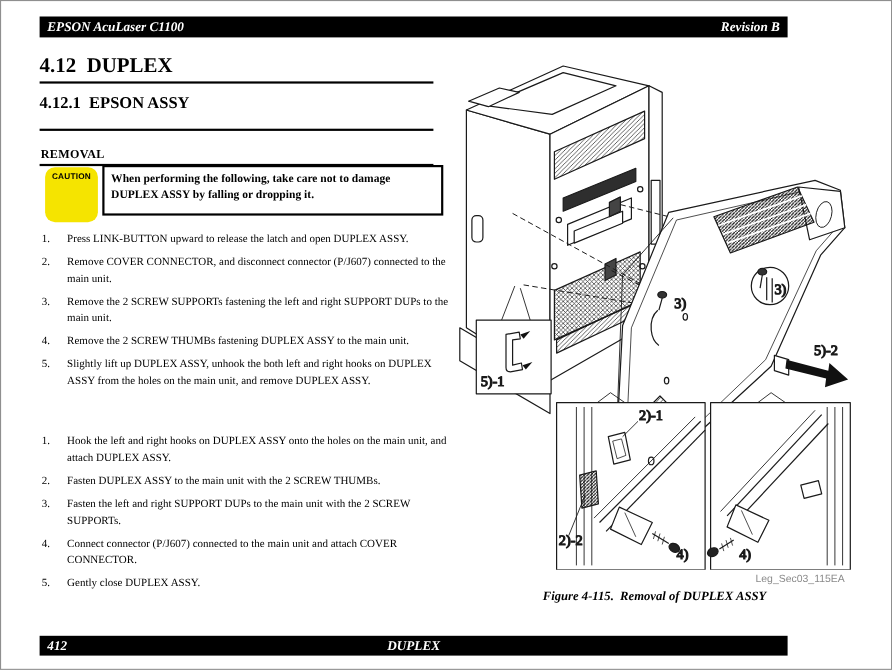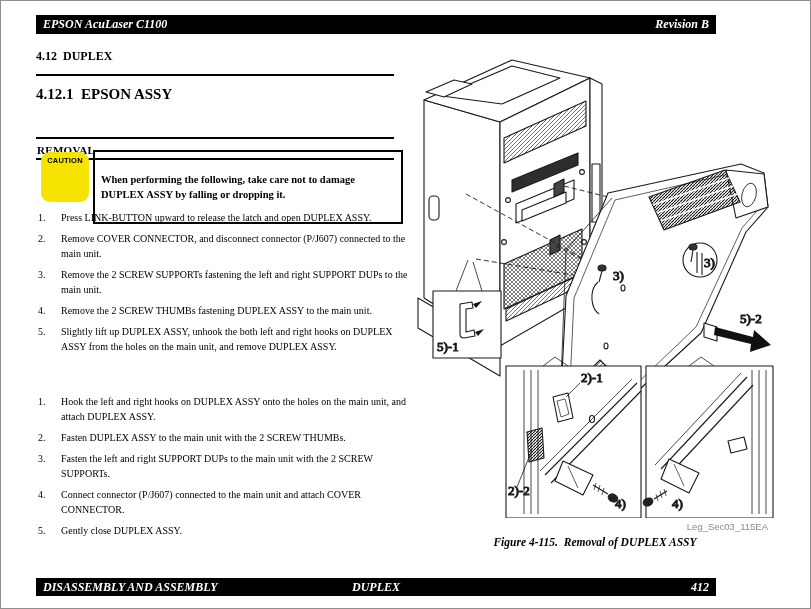--- a/index.html
+++ b/index.html
@@ -10,38 +10,38 @@
   }
   
   .bar{
     position:absolute;left:35px;width:680px;height:19px;background:#000;
     color:#fff;display:flex;align-items:center;justify-content:space-between;
     padding:0 7px;box-sizing:border-box;
     font:bold italic 12px "Liberation Serif",serif;
   }
   .bar .center-label{position:absolute;left:0;right:0;text-align:center;}
   
-  .h1{position:absolute;left:35px;top:48px;font-size:12px;font-weight:bold;white-space:pre;}
+  .h1{position:absolute;left:35px;top:48px;font-size:19px;font-weight:bold;white-space:pre;}
   .rule{position:absolute;left:35px;width:358px;height:2px;background:#000;}
   .h2{position:absolute;left:35px;top:85px;font-size:15px;font-weight:bold;white-space:pre;}
   .sec-head{
     position:absolute;left:35px;width:358px;border-top:2px solid #000;border-bottom:2px solid #000;
-    font-size:11px;font-weight:bold;padding:5px 1px 2px;box-sizing:border-box;letter-spacing:.3px;margin-top:20px;
+    font-size:11px;font-weight:bold;padding:16px 1px 2px;box-sizing:border-box;letter-spacing:.3px;
   }
   
   .caution-icon{
     position:absolute;left:40px;top:151px;width:48px;height:50px;border-radius:9px;
     display:flex;flex-direction:column;align-items:center;box-sizing:border-box;padding-top:4px;
   }
   .caution-word{font:bold 7.5px "Liberation Sans",sans-serif;color:#000;letter-spacing:.2px;}
   .excl-bar{width:7px;height:22px;background:#000;border-radius:3.5px;margin-top:3px;}
   .excl-dot{width:7px;height:7px;background:#000;border-radius:50%;margin-top:3px;}
   .caution-box{
     position:absolute;left:92px;top:149px;width:310px;min-height:46px;border:2px solid #000;
-    box-sizing:border-box;padding:20px 6px;font-size:10.5px;font-weight:bold;line-height:1.45;
+    box-sizing:border-box;padding:3px 6px;font-size:10.5px;font-weight:bold;line-height:1.45;
   }
   
   .steps{position:absolute;left:37px;width:372px;font-size:10px;line-height:15px;}
   .step{display:flex;margin-bottom:6px;}
   .step-num{width:23px;flex:0 0 23px;}
   .step-text{flex:1;}
   
   .figure{position:absolute;left:415px;top:45px;width:395px;height:472px;}
   .watermark{
     position:absolute;left:637px;top:520px;width:130px;text-align:right;
@@ -274,18 +274,17 @@
         </g>
         <text x="256" y="462">4)</text>
       </g>
     </svg>
   </div>
 
   <div class="watermark">Leg_Sec03_115EA</div>
   <div class="caption">Figure 4-115.  Removal of DUPLEX ASSY</div>
 
   <div class="bar" style="top:577px;height:18px;">
-    <span>DISASSEMBLY AND ASSEMBLY</span>
     <span class="center-label">DUPLEX</span>
     <span style="position:relative;z-index:1;">412</span>
   </div>
 
 </div>
 
 </body></html>

